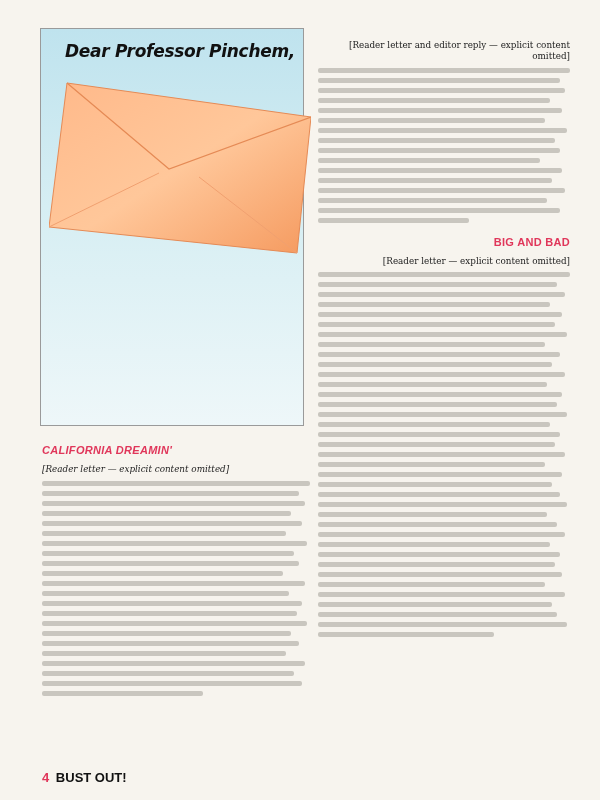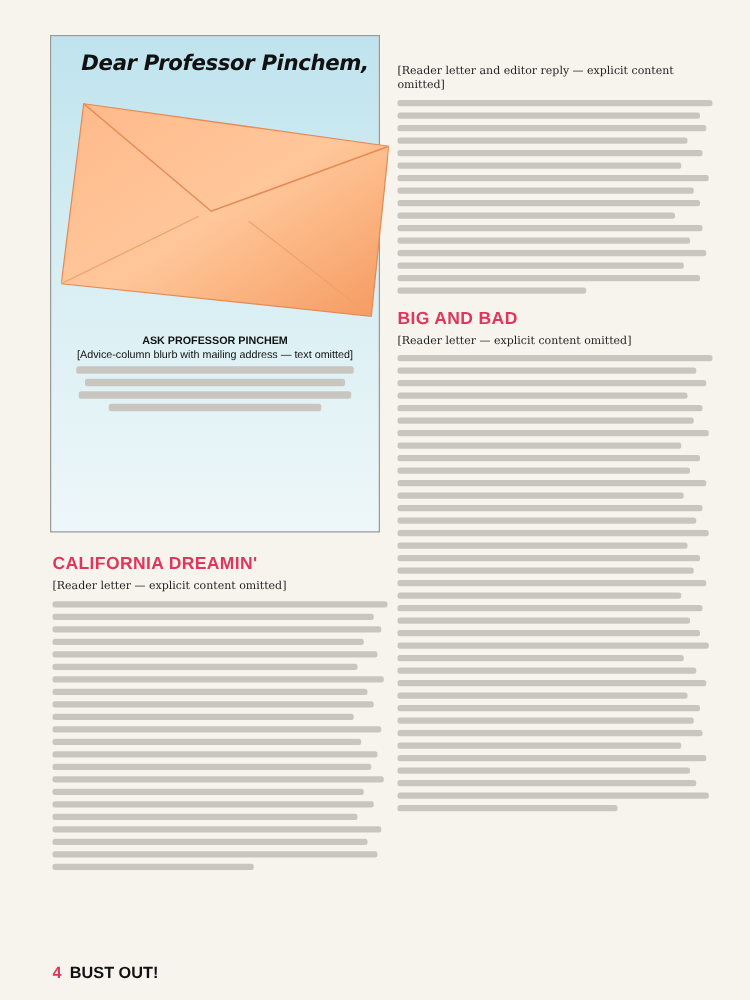--- a/index.html
+++ b/index.html
@@ -31,25 +31,25 @@
       font-family: "Liberation Sans", sans-serif;
       font-size: 8.6px; line-height: 11.2px; text-align: center; color: #111;
     }
     .feature-caption .cap-head { font-weight: bold; }
     .ph-line {
       height: 6px; background: #c9c6bf; border-radius: 2px; margin: 4px auto;
     }
     .col {
       position: absolute; font-size: 8.8px; line-height: 11.3px; color: #222;
     }
-    .col-left { left: 42px; top: 445px; width: 268px; }
-    .col-right { left: 318px; top: 52px; width: 252px; }
+    .col-left { left: 42px; top: 445px; width: 268px; font-style: italic; }
+    .col-right { left: 318px; top: 40px; width: 252px; text-align: right; }
     .section-heading {
       font-family: "Liberation Sans", sans-serif;
-      font-weight: bold; font-size: 14px; color: #e0365a;
+      font-weight: bold; font-size: 11px; color: #e0365a;
       letter-spacing: 0.3px; margin: 0 0 8px 0;
     }
     .para-block { margin-bottom: 8px; }
     .para-block .ph-line { margin: 5px 0; height: 5px; }
     .footer {
       position: absolute; left: 42px; top: 770px;
       font-family: "Liberation Sans", sans-serif;
       font-weight: bold; font-size: 13px; color: #111;
     }
     .footer .page-num { color: #e0365a; margin-right: 3px; }
@@ -67,28 +67,20 @@
           <stop offset="0%" stop-color="#ffb98a"></stop>
           <stop offset="50%" stop-color="#ffc79a"></stop>
           <stop offset="100%" stop-color="#f59a5f"></stop>
         </linearGradient>
       </defs>
       <polygon points="18,6 262,40 248,176 0,150" fill="url(#envg)" stroke="#e58a55" stroke-width="1"></polygon>
       <polyline points="18,6 120,92 262,40" fill="none" stroke="#e58a55" stroke-width="1.2"></polyline>
       <polyline points="0,150 110,96" fill="none" stroke="#f0a070" stroke-width="1"></polyline>
       <polyline points="248,176 150,100" fill="none" stroke="#f0a070" stroke-width="1"></polyline>
     </svg>
-    <div class="feature-caption">
-      <div class="cap-head">ASK PROFESSOR PINCHEM</div>
-      <div>[Advice-column blurb with mailing address — text omitted]</div>
-      <div class="ph-line" style="width:92%"></div>
-      <div class="ph-line" style="width:86%"></div>
-      <div class="ph-line" style="width:90%"></div>
-      <div class="ph-line" style="width:70%"></div>
-    </div>
   </div>
 
   <div class="col col-right">
     <div class="para-block">
       <div>[Reader letter and editor reply — explicit content omitted]</div>
       <div class="ph-line" style="width:100%"></div>
       <div class="ph-line" style="width:96%"></div>
       <div class="ph-line" style="width:98%"></div>
       <div class="ph-line" style="width:92%"></div>
       <div class="ph-line" style="width:97%"></div>

